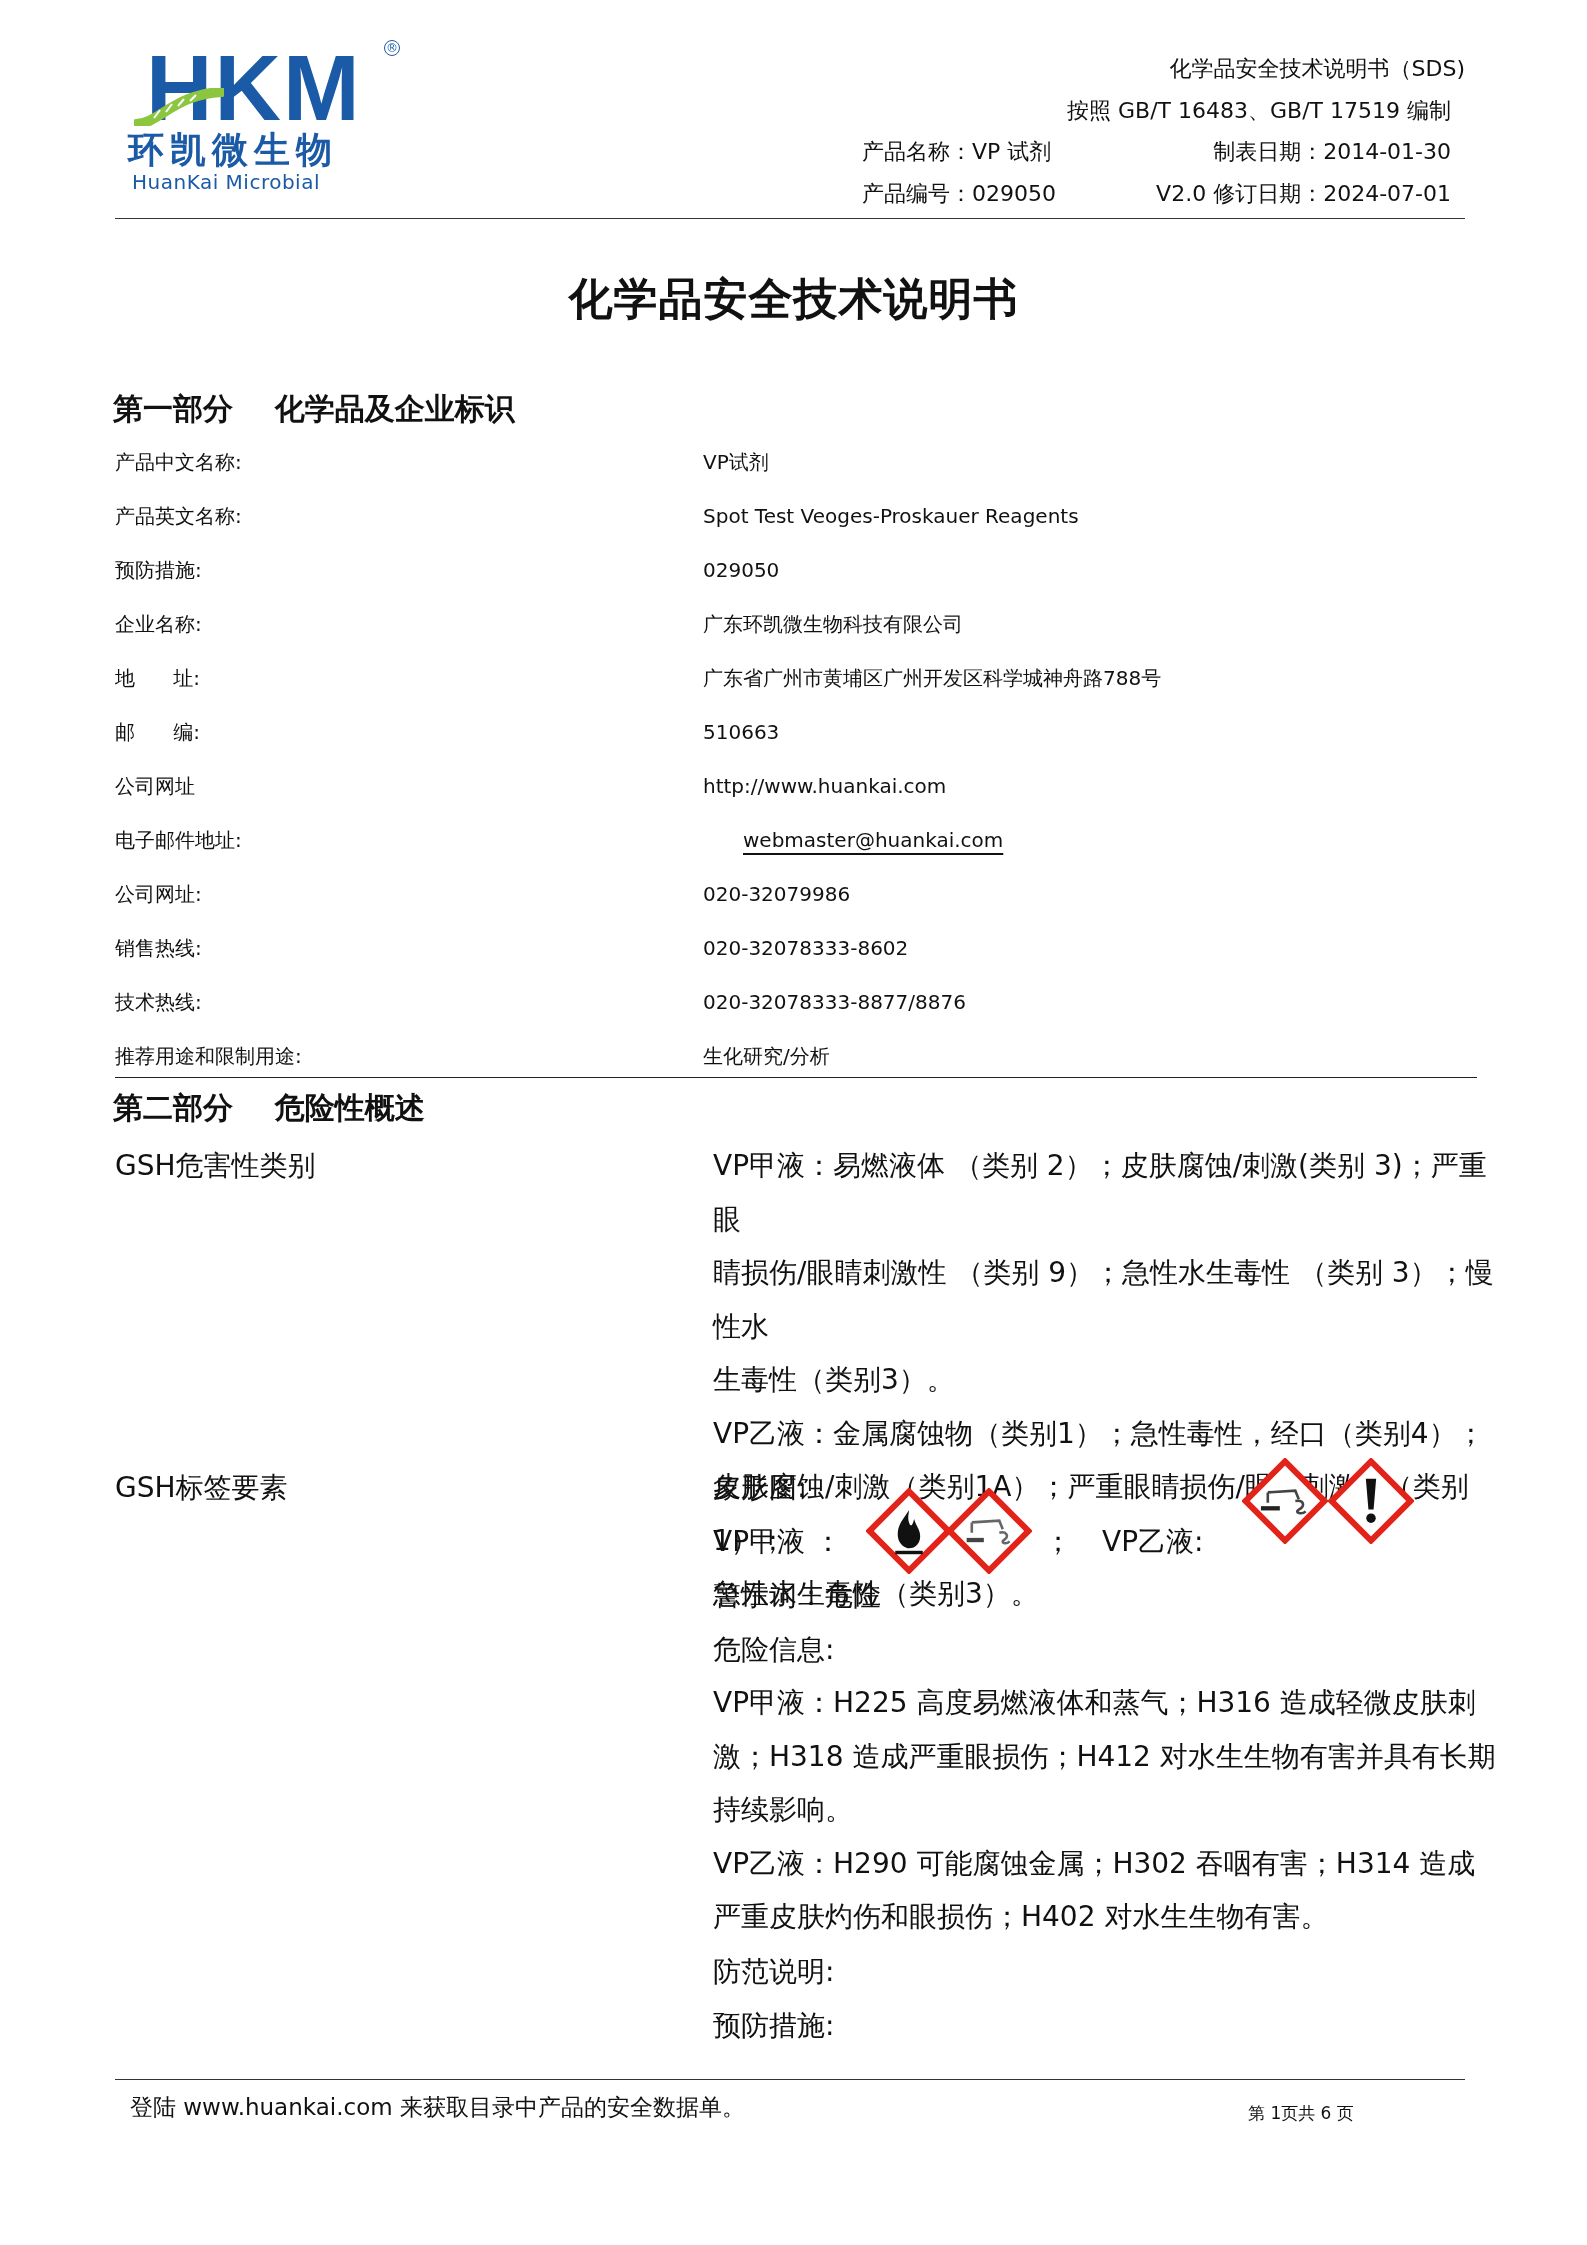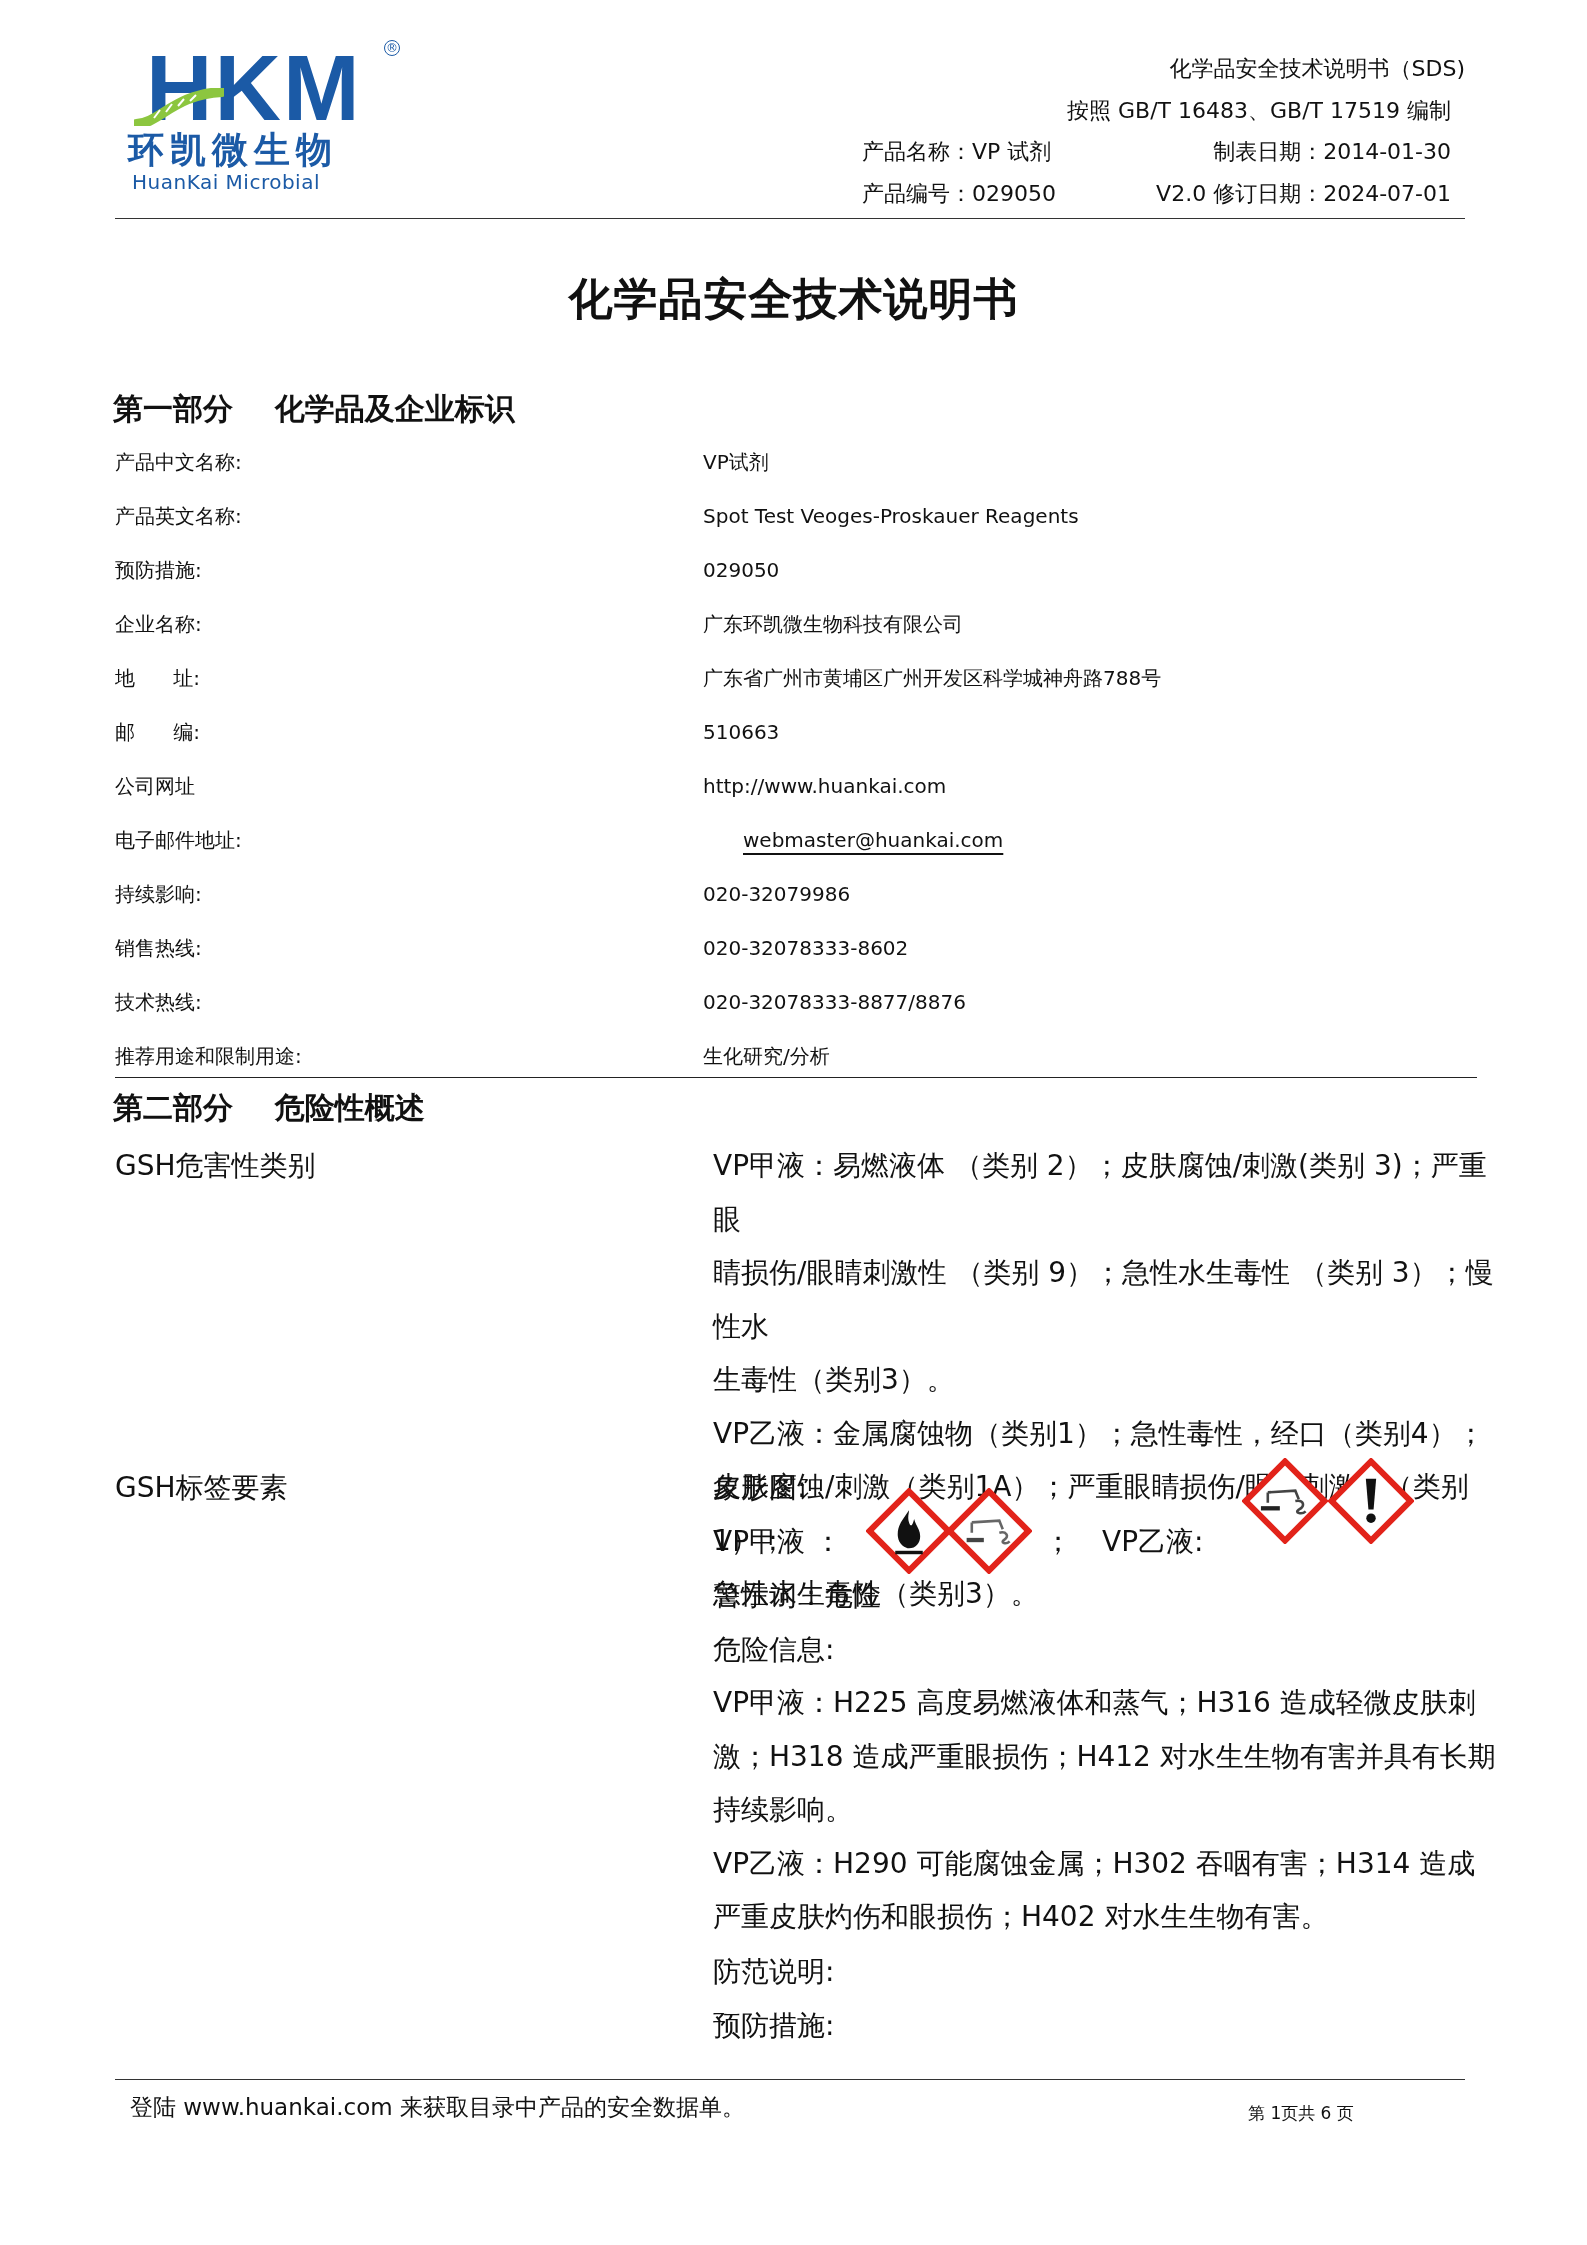--- a/index.html
+++ b/index.html
@@ -94,21 +94,21 @@
 
   <div class="abs row-label" style="top:722px; white-space:pre">邮      编:</div>
   <div class="abs row-value" style="top:722px">510663</div>
 
   <div class="abs row-label" style="top:776px">公司网址</div>
   <div class="abs row-value" style="top:776px">http://www.huankai.com</div>
 
   <div class="abs row-label" style="top:830px">电子邮件地址:</div>
   <div class="abs row-value email" style="top:830px">webmaster@huankai.com</div>
 
-  <div class="abs row-label" style="top:884px">持续影响:</div>
+  <div class="abs row-label" style="top:884px">公司网址:</div>
   <div class="abs row-value" style="top:884px">020-32079986</div>
 
   <div class="abs row-label" style="top:938px">销售热线:</div>
   <div class="abs row-value" style="top:938px">020-32078333-8602</div>
 
   <div class="abs row-label" style="top:992px">技术热线:</div>
   <div class="abs row-value" style="top:992px">020-32078333-8877/8876</div>
 
   <div class="abs row-label" style="top:1046px">推荐用途和限制用途:</div>
   <div class="abs row-value" style="top:1046px">生化研究/分析</div>

